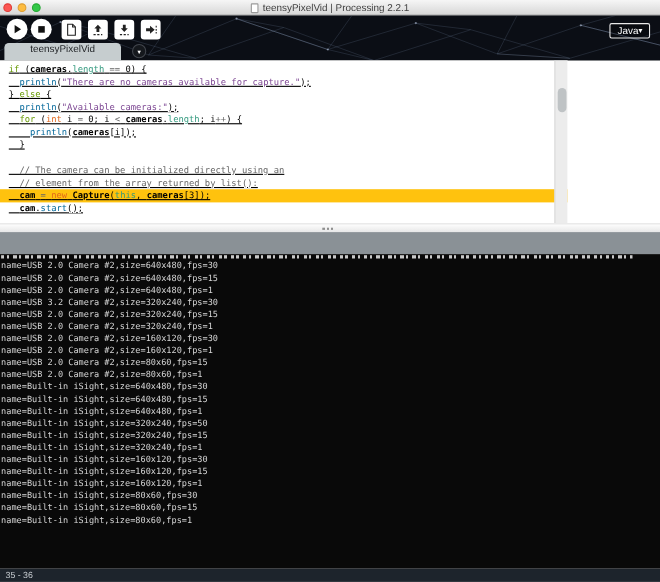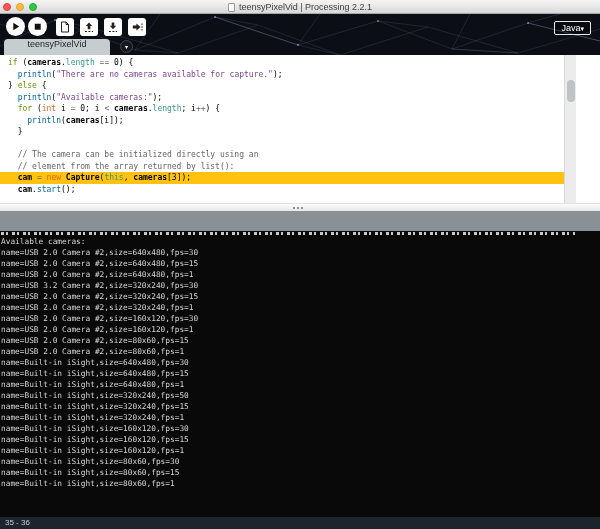--- a/index.html
+++ b/index.html
@@ -31,23 +31,23 @@
   .mode-caret { font-size:7px; line-height:7px; color:#fff; }
 
   .tab { position:absolute; left:4px; bottom:0; width:106px; height:16px;
     background:#c6cdcf; border-radius:4px 4px 0 0; display:flex; 
     justify-content:center; font-size:9px; color:#24272a; cursor:pointer; }
   .tab-menu { position:absolute; left:120px; bottom:2px; width:13px; height:13px; border-radius:50%;
     background:#15181d; border:1px solid #43474e; color:#fff; font-size:6px;
     display:flex; align-items:center; justify-content:center; cursor:pointer; }
 
   
-  .editor { position:absolute; top:55px; left:0; width:576px; height:148px;
+  .editor { position:absolute; top:55px; left:0; width:516px; height:148px;
     background:#ffffff; overflow:hidden; font-family:"DejaVu Sans Mono", monospace;
-    font-size:8px; line-height:11.5px; padding-top:2px; cursor:text; }
+    font-size:8px; line-height:11.5px; padding-top:2px; cursor:text;text-decoration:underline; }
   .code-line { white-space:pre; height:11.5px; padding-left:8px; color:#000; }
   .code-line.hl { background:#ffc20e; }
   .tok-kw   { color:#669900; }
   .tok-type { color:#e2661a; }
   .tok-fn   { color:#006699; }
   .tok-str  { color:#7d4793; }
   .tok-cmt  { color:#666666; }
   .tok-op   { color:#666666; }
   .tok-id   { color:#000000; font-weight:bold; }
   .tok-pl   { color:#000000; }
@@ -198,21 +198,20 @@
 
   <div class="hstrip">
     <div class="splitter-dots"></div>
   </div>
 
   <div class="msgbar"></div>
 
   <div class="console">
     <div class="console-clipped"></div>
     <div>
-        <div class="console-line">Available cameras:</div>
         <div class="console-line">name=USB 2.0 Camera #2,size=640x480,fps=30</div>
         <div class="console-line">name=USB 2.0 Camera #2,size=640x480,fps=15</div>
         <div class="console-line">name=USB 2.0 Camera #2,size=640x480,fps=1</div>
         <div class="console-line">name=USB 3.2 Camera #2,size=320x240,fps=30</div>
         <div class="console-line">name=USB 2.0 Camera #2,size=320x240,fps=15</div>
         <div class="console-line">name=USB 2.0 Camera #2,size=320x240,fps=1</div>
         <div class="console-line">name=USB 2.0 Camera #2,size=160x120,fps=30</div>
         <div class="console-line">name=USB 2.0 Camera #2,size=160x120,fps=1</div>
         <div class="console-line">name=USB 2.0 Camera #2,size=80x60,fps=15</div>
         <div class="console-line">name=USB 2.0 Camera #2,size=80x60,fps=1</div>

